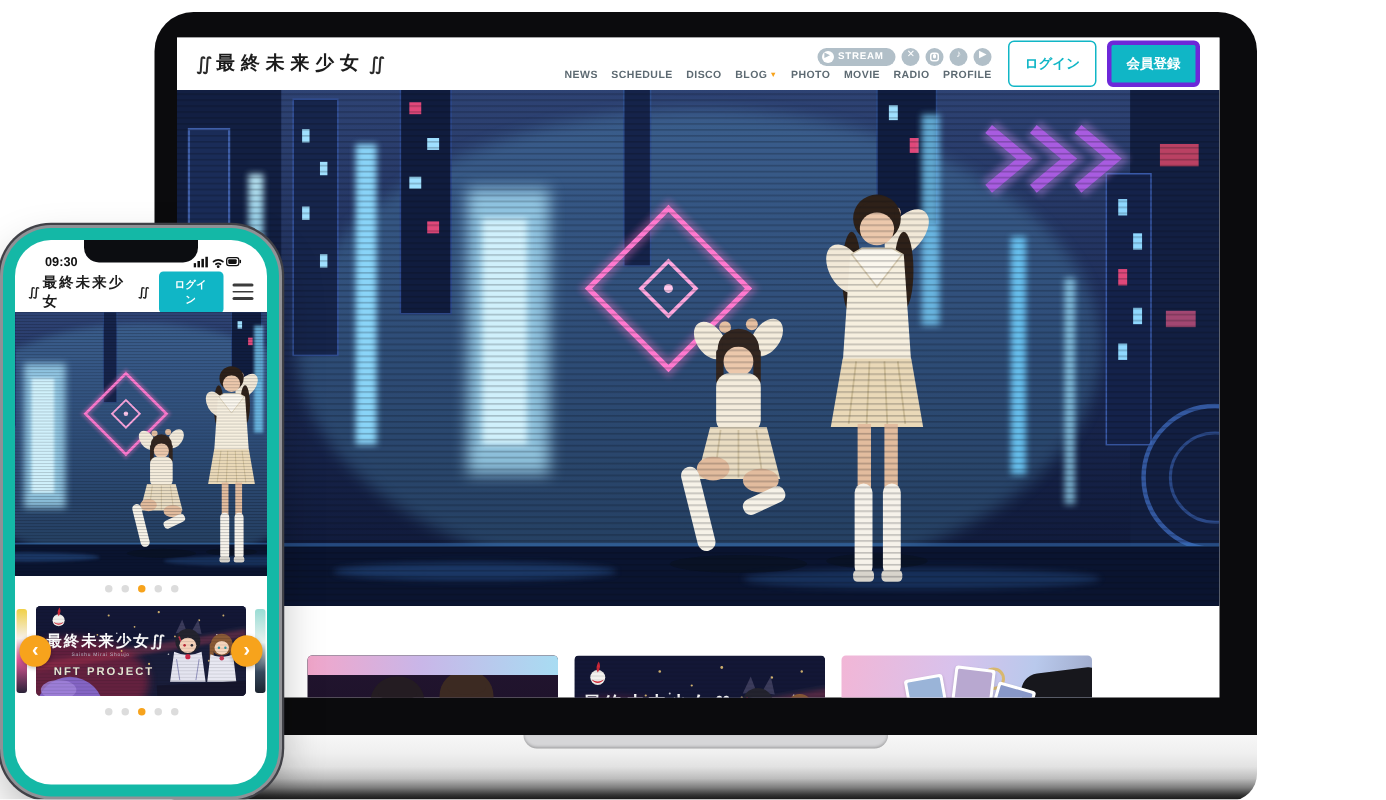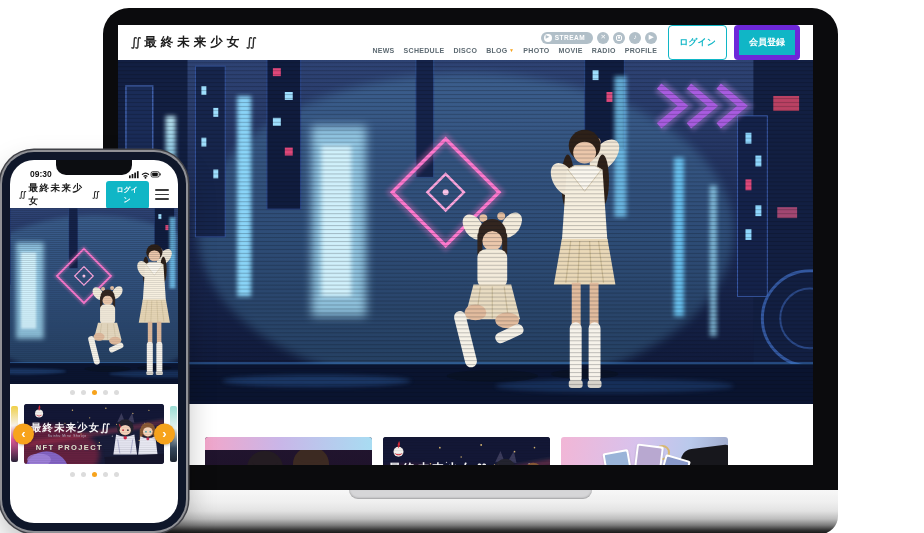--- a/index.html
+++ b/index.html
@@ -38,21 +38,21 @@
   .ig-box { width:6px; height:6px; border:1px solid #fff; border-radius:2px;
     display:flex; align-items:center; justify-content:center; }
   .ig-dot { width:2.5px; height:2.5px; border:1px solid #fff; border-radius:50%; }
   .nav-row { display:flex; align-items:center; gap:9px; }
   .nav-link { font-size:7px; font-weight:bold; letter-spacing:.3px; color:#5d6a72;
     text-decoration:none; cursor:pointer; display:flex; align-items:center; gap:1.5px; }
   .dd { font-size:5px; color:#f7a31c; }
   .lt-btns { display:flex; gap:7px; }
   .btn-login { background:#fff; color:#10b6c6; border:1px solid #10b6c6; border-radius:4px;
     font-size:9px; font-weight:bold; padding:6px 10px; cursor:pointer; }
-  .btn-register { background:#10b6c6; color:#fff; border:5px solid #6d28d9; border-radius:4px;
+  .btn-register { background:#10b6c6; color:#fff; border:3px solid #6d28d9; border-radius:4px;
     font-size:9px; font-weight:bold; padding:6px 10px; cursor:pointer; }
 
   .lt-hero { position:absolute; left:0; top:35px; width:695px; height:344px; overflow:hidden; background:#101c3c; }
   .hero-svg { display:block; width:100%; height:100%; }
 
   .lt-banners { position:absolute; left:87px; top:412px; display:flex; gap:11px; }
   .lt-banner { width:167px; height:80px; border-radius:3px; overflow:hidden; position:relative; cursor:pointer; flex:none; }
 
   
   .duo { background:linear-gradient(180deg,#22152f 0%,#1a0f26 100%); }
@@ -68,21 +68,21 @@
   .goods { background:linear-gradient(100deg,#f2b6d6 0%,#d8c2ec 42%,#b9c9ec 72%,#9aa4c4 100%); }
   .polaroid { position:absolute; background:#fff; border-radius:2px; box-shadow:0 1px 2px rgba(0,0,0,.2); }
   .polaroid .ph { position:absolute; left:2px; top:2px; right:2px; height:60%; border-radius:1px; }
   .g-shirt { position:absolute; right:-8px; top:10px; width:52px; height:78px; background:#17171c;
     border-radius:12px 6px 0 0; transform:rotate(-7deg); }
   .g-ring { position:absolute; right:58px; top:8px; width:15px; height:15px; border:2px solid #d8b870;
     border-radius:50%; }
 
   
   .phone { position:absolute; left:2px; top:152px; width:184px; height:379px; z-index:10;
-    background:#0f172a; border-radius:32px;
+    background:#14b8a6; border-radius:32px;
     box-shadow:0 0 0 2px #909196, 0 0 0 3.5px #404147, 0 14px 30px rgba(0,0,0,.28); }
   .p-screen { position:absolute; left:8px; top:8px; width:168px; height:363px; background:#fff;
     border-radius:24px; overflow:hidden; }
   .p-notch { position:absolute; left:50%; top:0; transform:translateX(-50%); width:76px; height:15px;
     background:#0c0d11; border-radius:0 0 10px 10px; z-index:6; }
   .p-status { height:21px; display:flex; align-items:flex-end; justify-content:space-between;
     padding:0 17px 2px 20px; }
   .p-time { font-size:8.5px; font-weight:bold; color:#111; }
   .p-header { height:27px; display:flex; align-items:center; padding:0 9px; gap:6px; }
   .p-logo { display:flex; align-items:center; color:#1c1c1c; font-weight:bold; cursor:pointer; }

